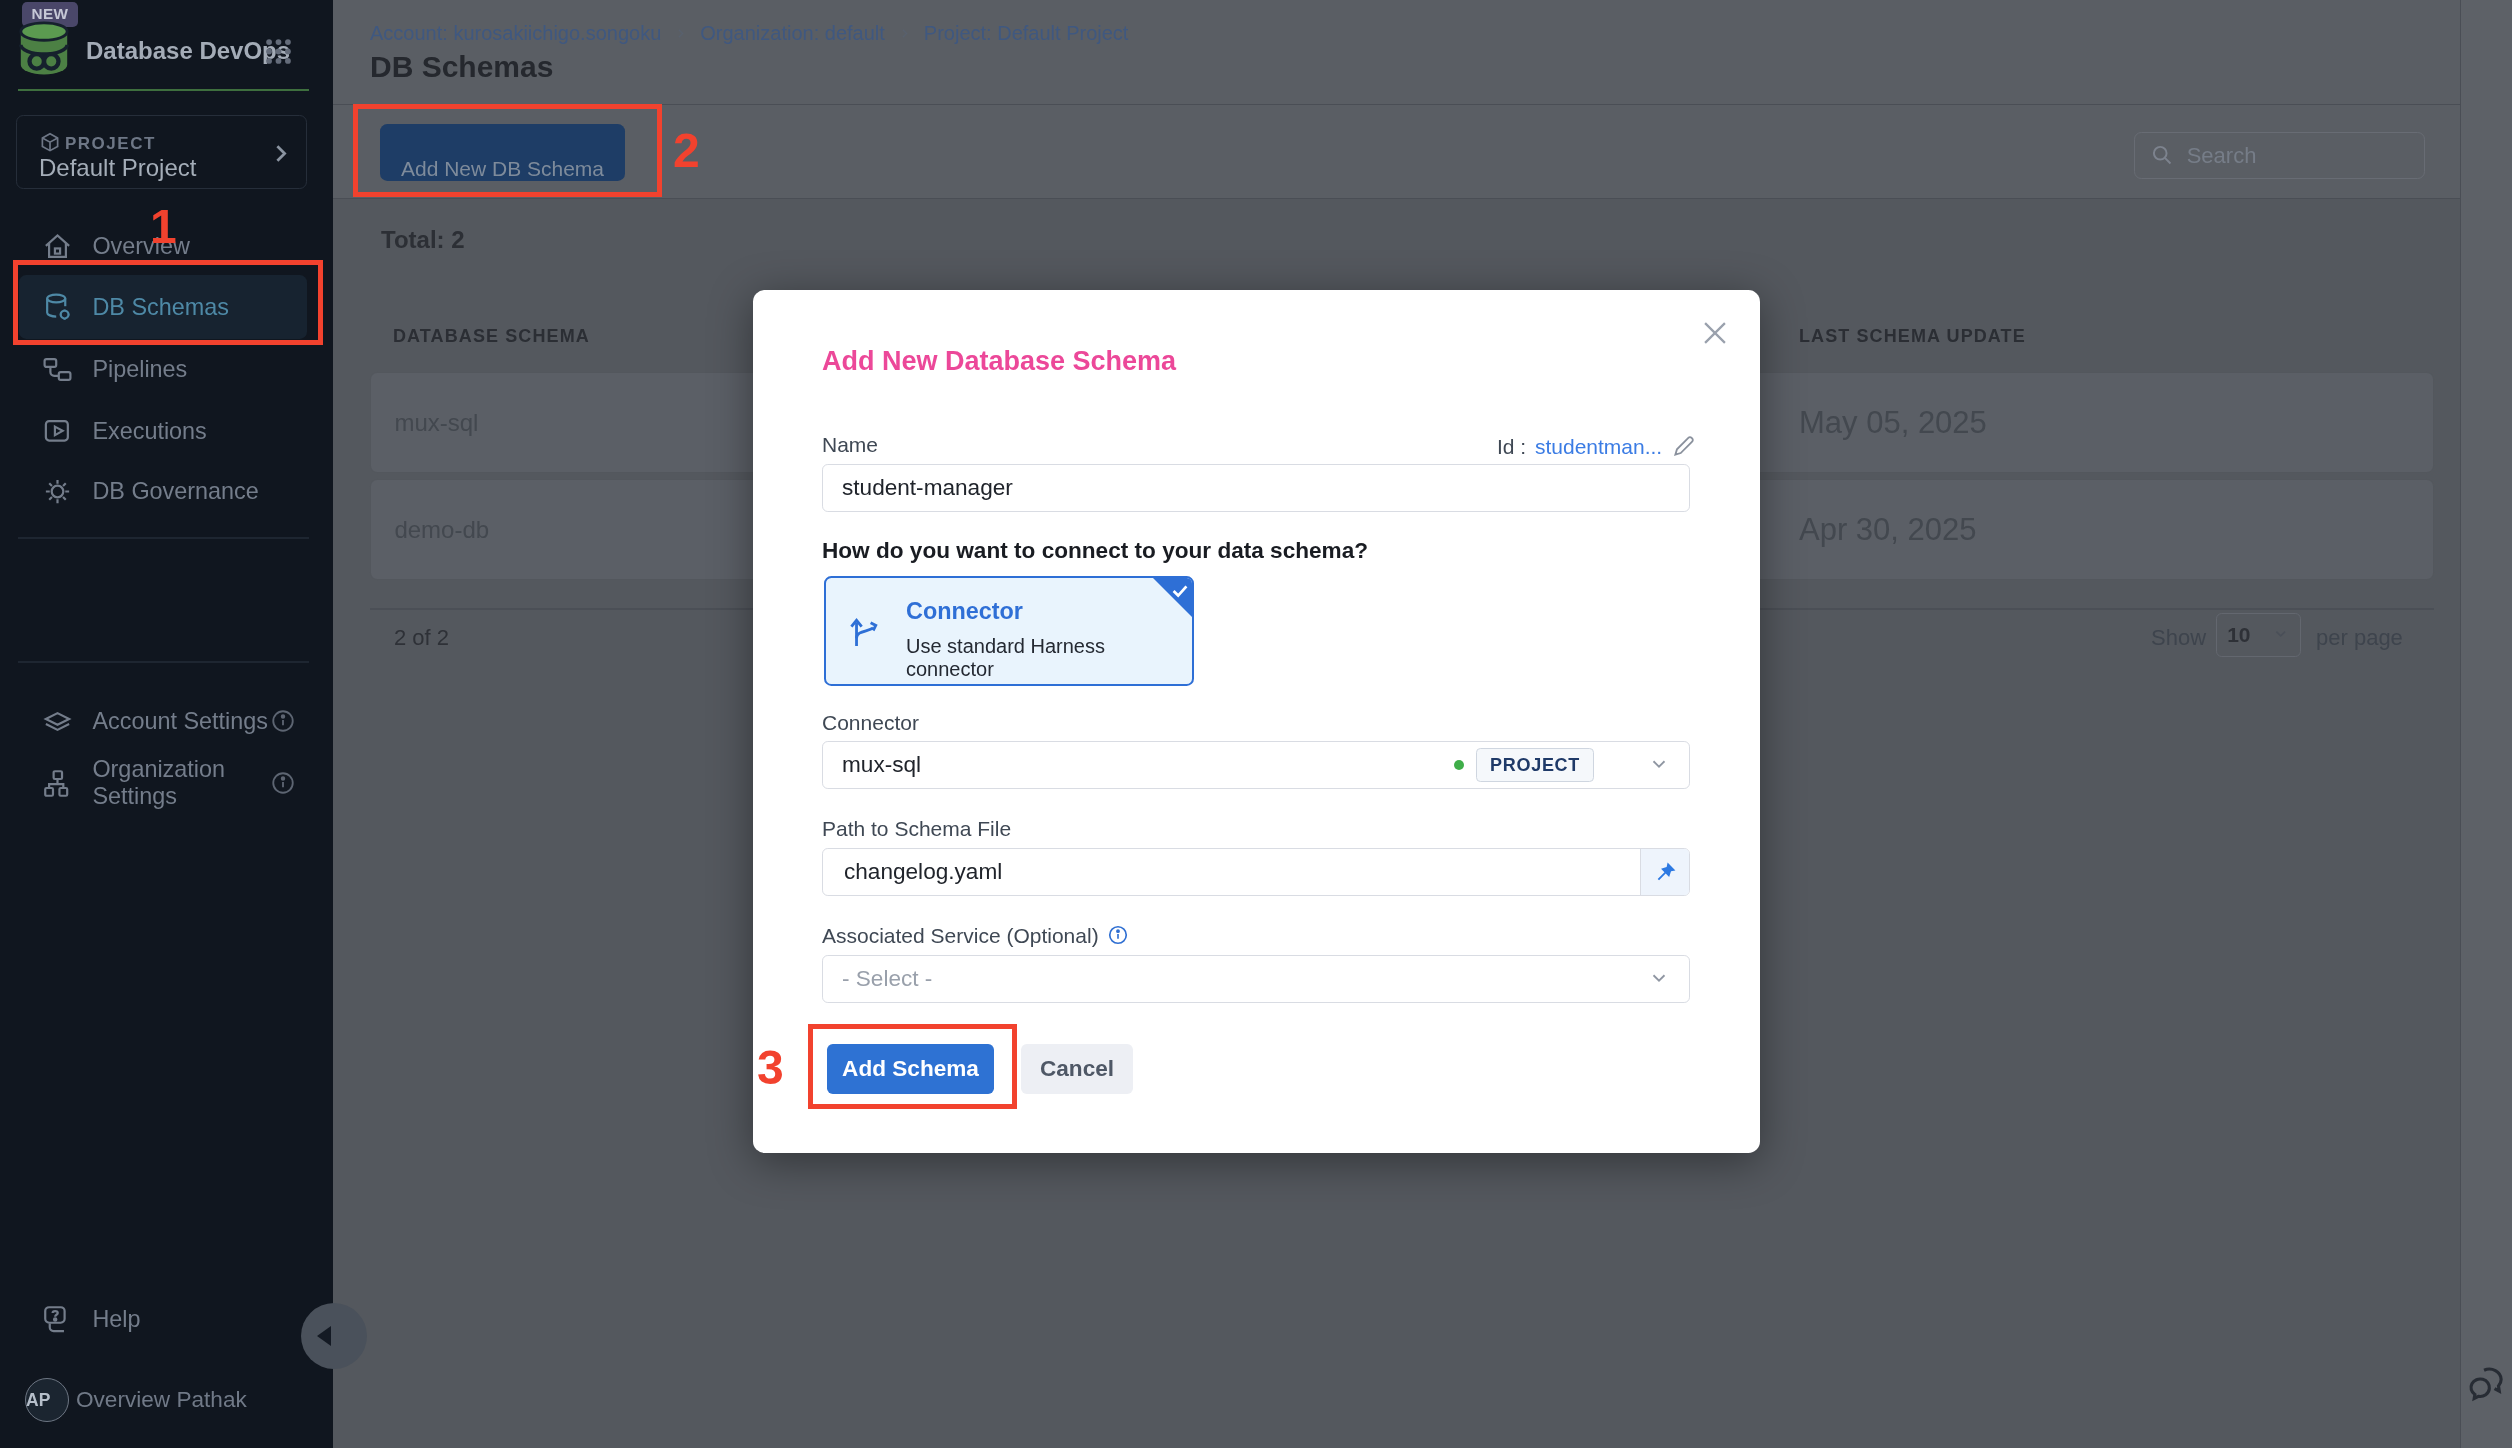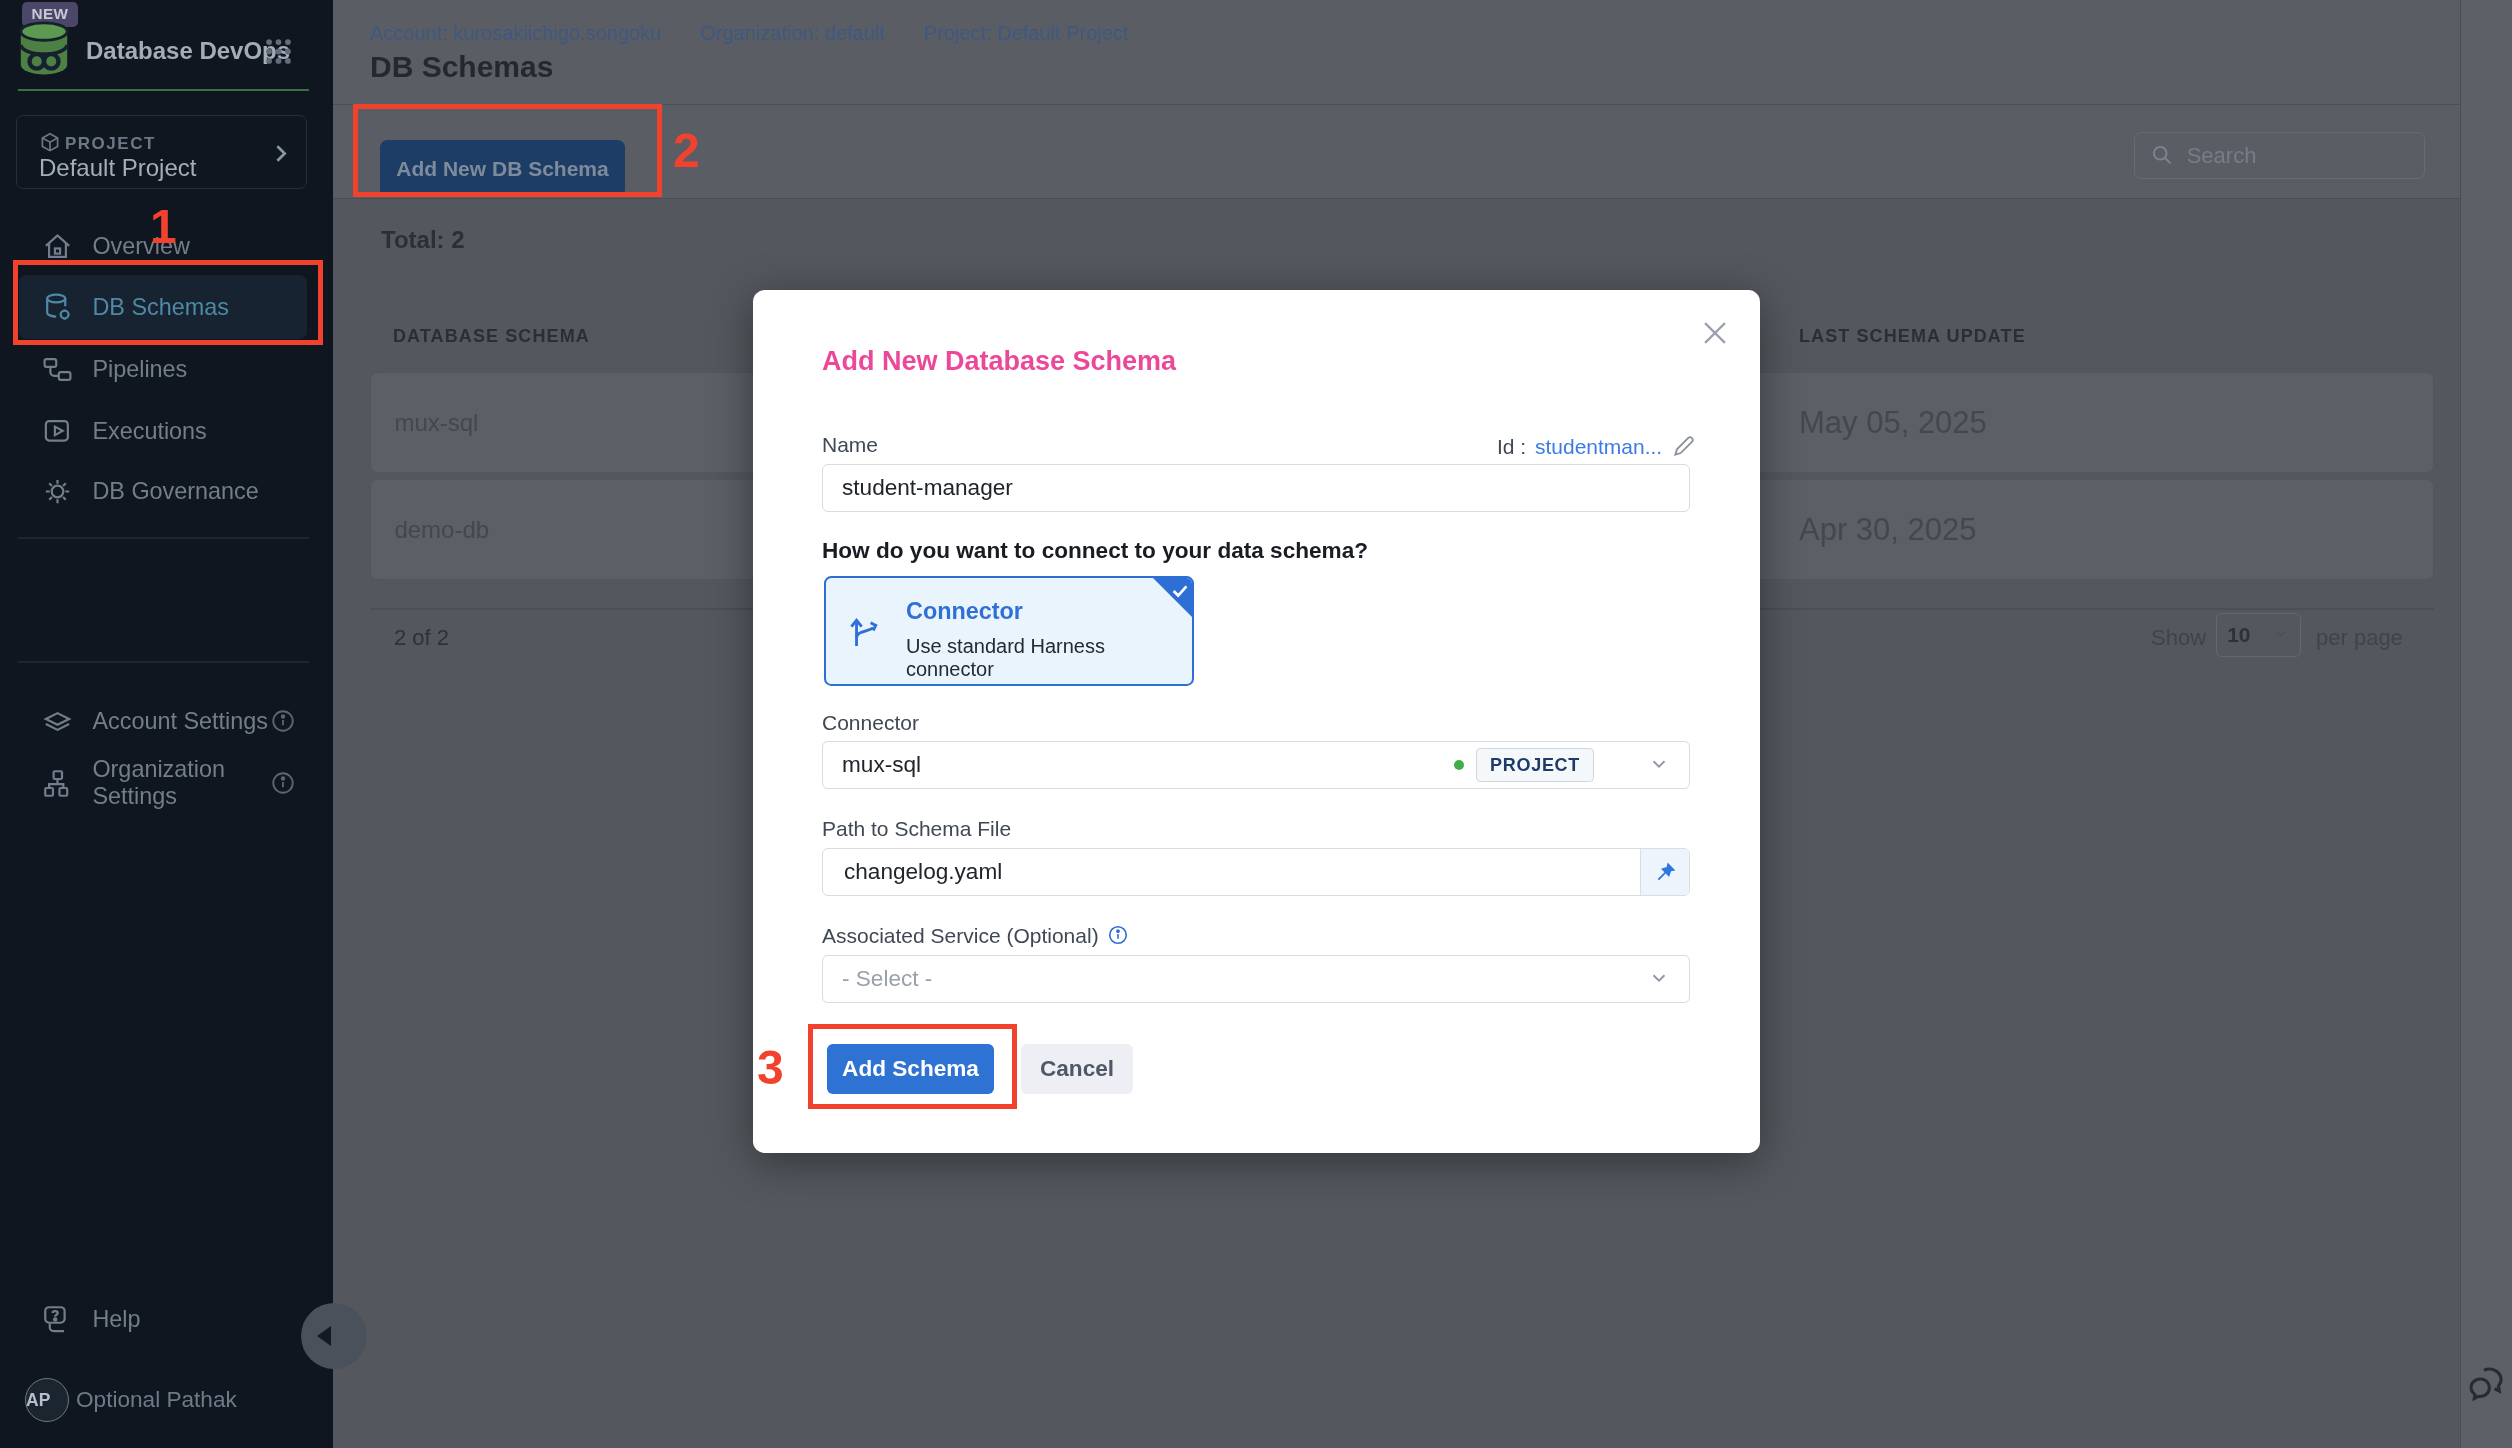--- a/index.html
+++ b/index.html
@@ -40,23 +40,23 @@
   .toolbar-strip{position:absolute;left:333px;top:104px;width:2127px;height:95px;background:#5a5e64;
                  border-top:1.5px solid #4a4e55;border-bottom:1.5px solid #4a4e55;box-sizing:border-box;}
   .content-bg{position:absolute;left:333px;top:199px;width:2127px;height:1250px;background:#54585e;}
   .right-rail{position:absolute;left:2460px;top:0;width:53px;height:1449px;background:#5d6167;
               border-left:1.5px solid #4a4e55;box-sizing:border-box;}
   .breadcrumb{position:absolute;left:370px;top:19px;height:28px;display:flex;align-items:center;
               gap:13px;font-size:20px;}
   .crumb{color:#3f5880;cursor:pointer;}
   .crumb-sep{color:#59616e;}
   .page-title{position:absolute;left:370px;top:50px;font-size:30px;font-weight:700;color:#25282e;}
-  .add-db-btn{position:absolute;left:380px;top:140px;width:245px;height:57px;background:#1e3d66;
-              border-radius:7.3px;display:flex;align-items:center;justify-content:center;
-              color:#7e8b9b;font-size:21px;font-weight:700;cursor:pointer;}
+  .add-db-btn{position:absolute;left:380px;top:124px;width:245px;height:57px;background:#1e3d66;
+              border-radius:7.3px;display:flex;align-items:flex-end;justify-content:center;
+              color:#7e8b9b;font-size:21px;font-weight:400;cursor:pointer;}
   .search-box{position:absolute;left:2134px;top:132px;width:291px;height:47px;border:1.5px solid #686c74;
               border-radius:7.3px;box-sizing:border-box;display:flex;align-items:center;gap:11.7px;
               padding:0 14.6px;color:#7d838e;}
   .search-box input{border:none;outline:none;background:transparent;font-size:22px;color:#767d88;
               width:219px;font-family:"Liberation Sans",sans-serif;}
   .search-box input::placeholder{color:#767d88;}
   .total-label{position:absolute;left:381px;top:226px;font-size:24px;font-weight:700;color:#2c2f35;}
   .th{position:absolute;top:326px;font-size:18px;font-weight:700;letter-spacing:1.1px;color:#2b2e34;}
   .row-card{position:absolute;left:370px;width:2064px;height:101px;background:#5b5f66;
             border:1.5px solid #53575d;border-radius:7.3px;box-sizing:border-box;cursor:pointer;}
@@ -268,21 +268,21 @@
             <circle cx="10.2" cy="12" r="0.9" fill="currentColor"></circle>
           <path d="M6 15v3a3 3 0 0 0 3 3h8"></path>
         </svg>
       </span>
       <span class="nav-label">Help</span>
     </div>
 
     <div class="avatar">
       <span>AP</span>
     </div>
-    <span class="abs" style="left:76px;top:1387px;font-size:22.6px;color:#707987;cursor:pointer;">Optional Pathak</span>
+    <span class="abs" style="left:76px;top:1387px;font-size:22.6px;color:#707987;cursor:pointer;">Overview Pathak</span>
   </nav>
 
   <div class="collapse-tab">
     <span class="tri"></span>
   </div>
 
   <div class="hdr-strip"></div>
   <div class="toolbar-strip"></div>
   <div class="content-bg"></div>
   <div class="right-rail"></div>

